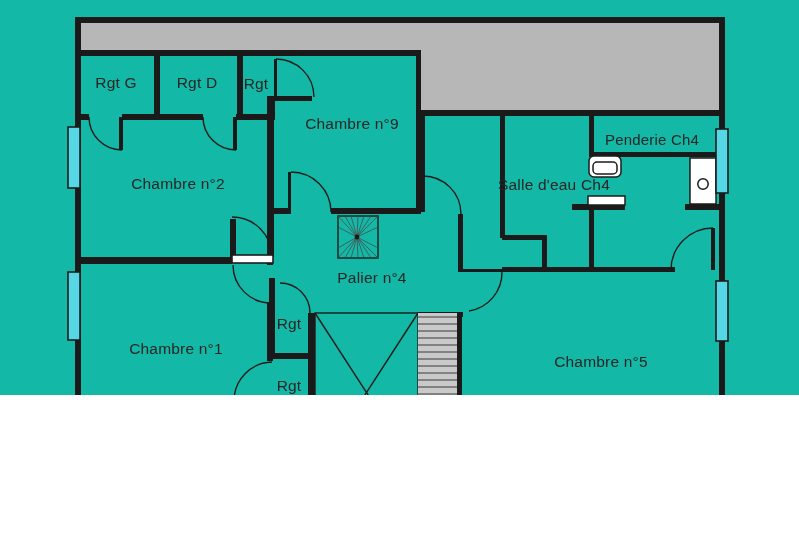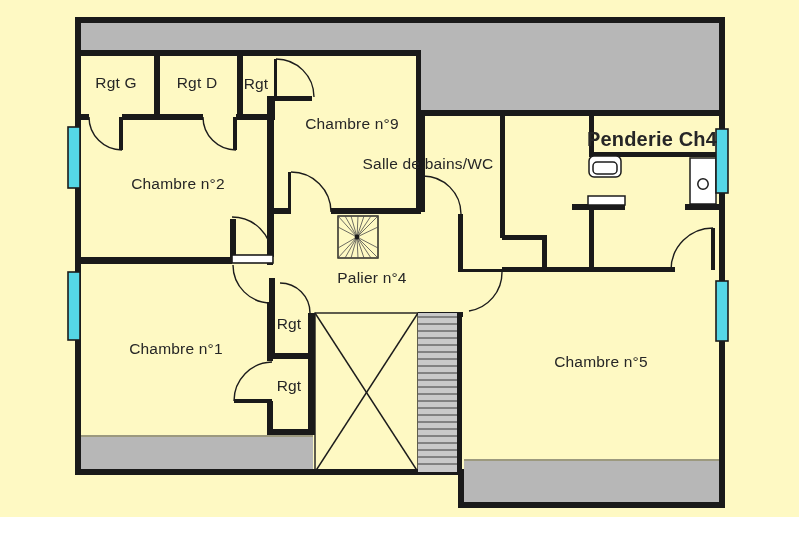--- a/index.html
+++ b/index.html
@@ -1,26 +1,26 @@
 <!DOCTYPE html>
 <html style="--c-wall: #1a1a1a; --c-attic: #b7b7b7; --c-window: #55d7e6; --c-stairs: #c9c9c9; --c-text: #262626;"><head>
 <meta charset="utf-8">
 <style>
   html,body{margin:0;padding:0;background:#fff;}
   #plan-root{
-    position:relative;width:799px;height:517px;background:#fef9c3;
+    position:relative;width:799px;height:395px;background:#14b8a6;
     font-family:"Liberation Sans","DejaVu Sans",sans-serif;overflow:hidden;
   }
   #plan-svg{position:absolute;left:0;top:0;}
   .room-label{
     position:absolute;transform:translate(-50%,-50%);
     color:var(--c-text,#262626);font-size:15.5px;letter-spacing:.2px;
     white-space:nowrap;user-select:none;
   }
-  .room-label.small{font-size:20px;font-weight:bold;}
+  .room-label.small{font-size:15px;}
   .wf{fill:var(--c-wall,#1a1a1a);}                 
   .attic{fill:var(--c-attic,#b7b7b7);}
   .win{fill:var(--c-window,#55d7e6);stroke:#1c1c1c;stroke-width:1.6;}
   .arc{fill:none;stroke:#1c1c1c;stroke-width:1.4;}
   .thin{fill:none;stroke:#1c1c1c;stroke-width:1.4;}
   .leaf{fill:var(--c-wall,#1a1a1a);}
   .leaf-hollow{fill:#fff;stroke:#1c1c1c;stroke-width:1.6;}
   .stairs-fill{fill:var(--c-stairs,#c9c9c9);}
   .tread{stroke:#3a3a3a;stroke-width:1;}
   .fan-line{stroke:#4a4a4a;stroke-width:.8;}
@@ -208,20 +208,20 @@
       <rect class="win" x="716" y="129" width="12" height="64"></rect>
       <rect class="win" x="716" y="281" width="12" height="60"></rect>
     </g>
   </svg>
 
   <div class="room-label" style="left:116px;top:83px">Rgt G</div>
   <div class="room-label" style="left:197px;top:83px">Rgt D</div>
   <div class="room-label" style="left:256px;top:84px">Rgt</div>
   <div class="room-label" style="left:178px;top:184px">Chambre n°2</div>
   <div class="room-label" style="left:352px;top:124px">Chambre n°9</div>
-  <div class="room-label" style="left:428px;top:164px">Salle de bains/WC</div>
+  <div class="room-label" style="left:554px;top:185px">Salle d'eau Ch4</div>
   <div class="room-label small" style="left:652px;top:139px">Penderie Ch4</div>
   <div class="room-label" style="left:372px;top:278px">Palier n°4</div>
   <div class="room-label" style="left:176px;top:349px">Chambre n°1</div>
   <div class="room-label" style="left:289px;top:324px">Rgt</div>
   <div class="room-label" style="left:289px;top:386px">Rgt</div>
   <div class="room-label" style="left:601px;top:362px">Chambre n°5</div>
 </div>
 
 </body></html>

